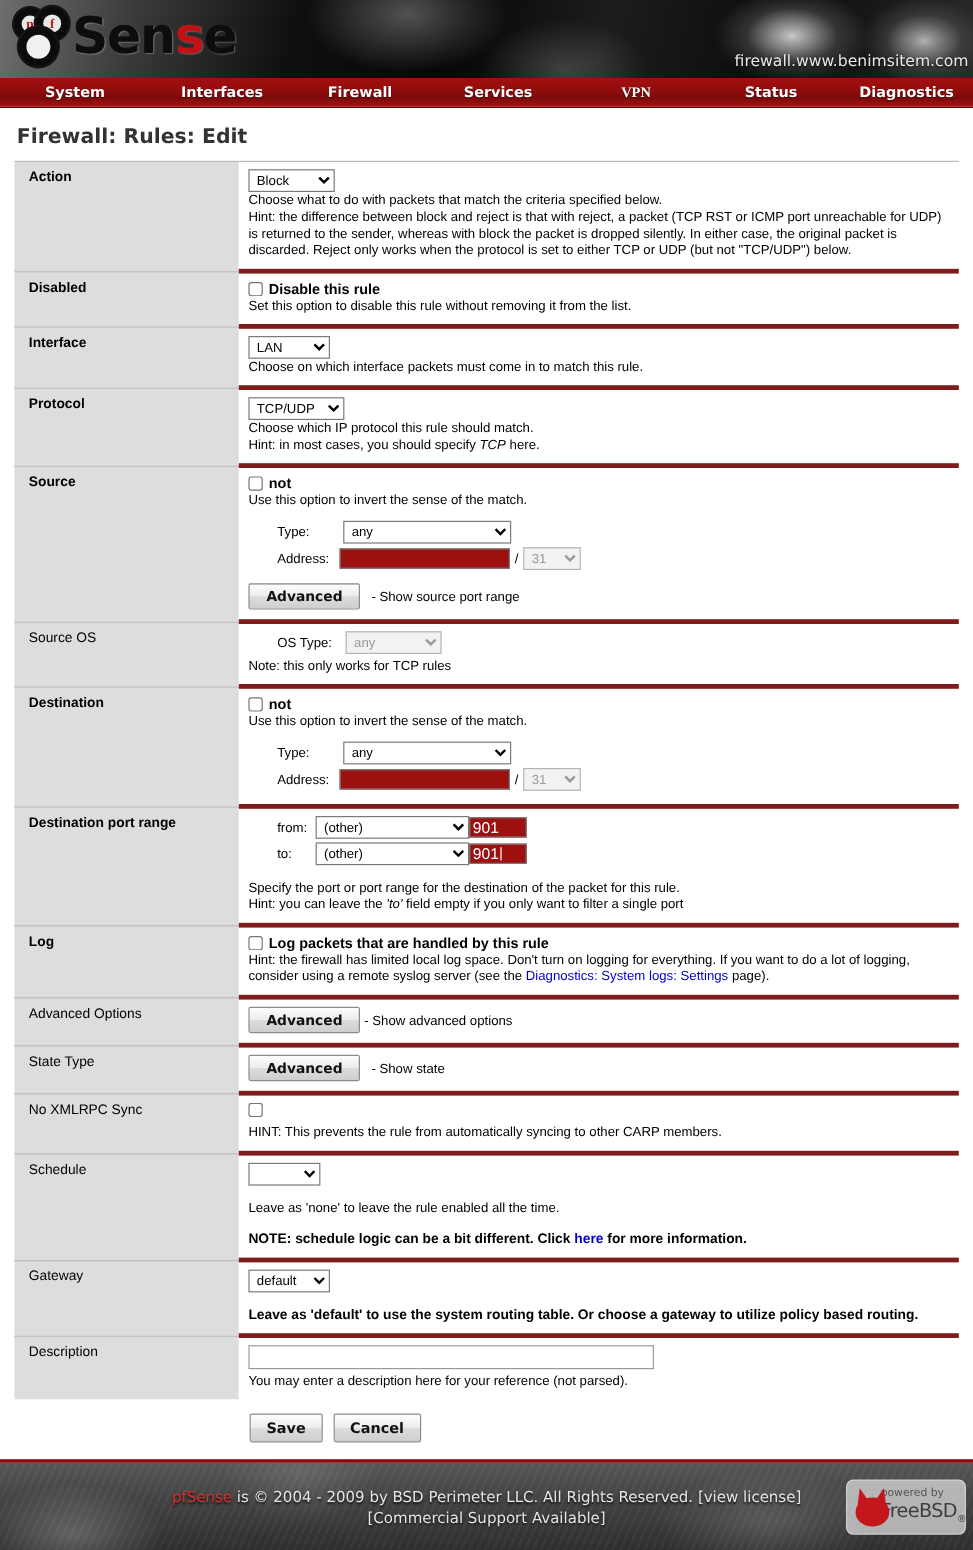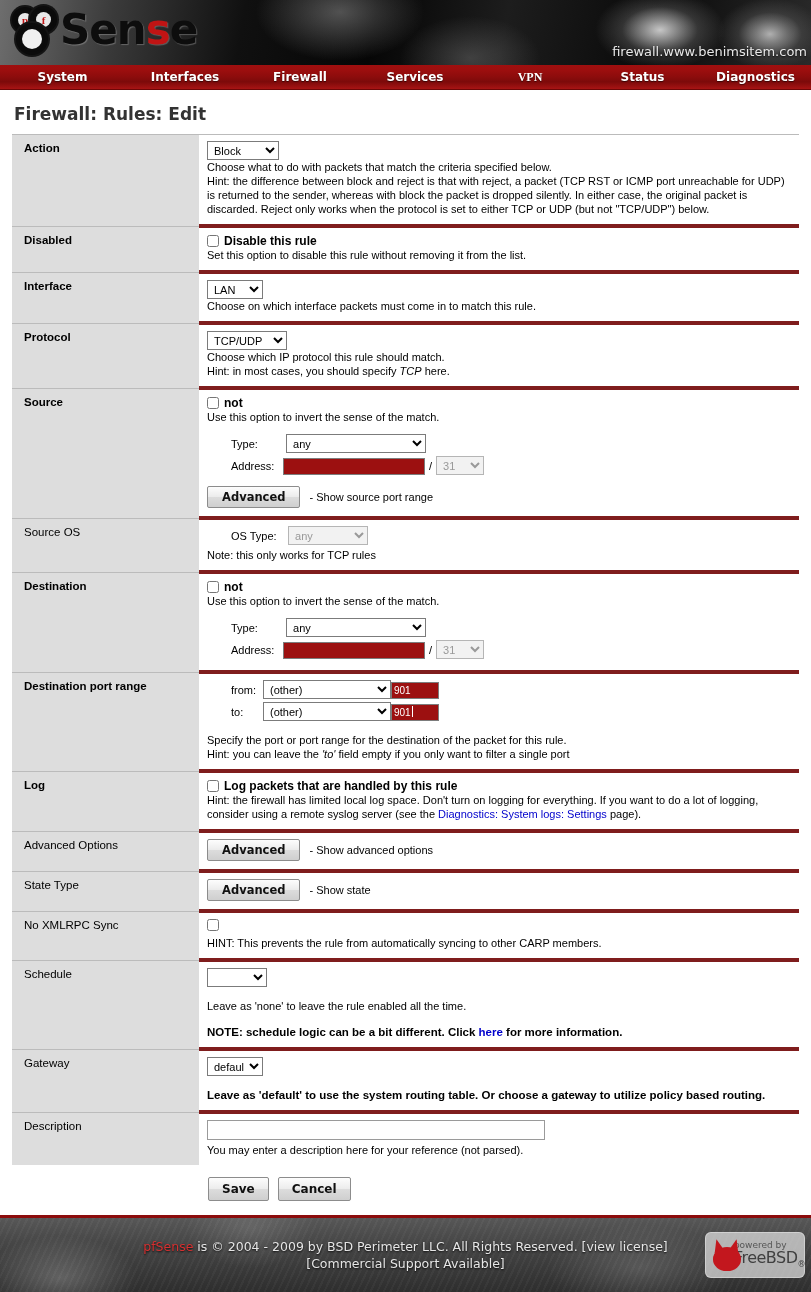--- a/index.html
+++ b/index.html
@@ -144,21 +144,21 @@
     padding: 1px 2px;
     color: #000;
     height: 19px;
   }
   select.sel.dim { color: #999999; background: #f2f2f2; border-color: #b5b5b5; }
   select.sel.w140 { width: 140px; }
   select.sel.w128 { width: 128px; }
   select.sel.w80  { width: 80px;  }
   select.sel.w60  { width: 60px; padding-left: 40px;  }
   select.sel.w56  { width: 48px;  }
-  select.sel.w68  { width: 56px;  }
+  select.sel.w68  { width: 68px;  }
   select.sel.w72  { width: 72px;  }
 
   input.cb {
     width: 12px; height: 12px;
     margin: 0 5px 0 0;
     vertical-align: -2px;
   }
   .cb-label { font-weight: bold; font-size: 12px; }
 
   .btn {
@@ -182,21 +182,21 @@
     vertical-align: middle;
   }
   .redact.addr { width: 140px; }
   .port-in {
     display: inline-block;
     width: 44px; height: 15px;
     background: #9c1010;
     border: 1px solid #7c7c7c;
     color: #ffffff;
     font-family: "Liberation Sans", sans-serif;
-    font-size: 10px;
+    font-size: 13px;
     line-height: 15px;
     padding-left: 2px;
     vertical-align: middle;
     box-sizing: content-box;
     overflow: hidden;
     white-space: nowrap;
   }
   .caret-bar {
     display: inline-block;
     width: 1px; height: 11px;
@@ -433,21 +433,21 @@
     <td class="field">
       <div><input type="checkbox" class="cb" style=""><span class="cb-label">Log packets that are handled by this rule</span></div>
       <div class="desc"><span>Hint: the firewall has limited local log space. Don't turn on logging for everything. If you want to do a lot of logging, consider using a remote syslog server (see the </span><a class="lnk" href="#">Diagnostics: System logs: Settings</a><span> page).</span></div>
     </td>
   </tr>
 
   <tr>
     <td class="label">Advanced Options</td>
     <td class="field">
       <button class="btn adv">Advanced</button>
-      <span class="desc" style="margin-left:6px">- Show advanced options</span>
+      <span class="desc" style="margin-left:0">- Show advanced options</span>
     </td>
   </tr>
 
   <tr>
     <td class="label">State Type</td>
     <td class="field">
       <button class="btn adv">Advanced</button>
       <span class="desc" style="margin-left:6px">- Show state</span>
     </td>
   </tr>

